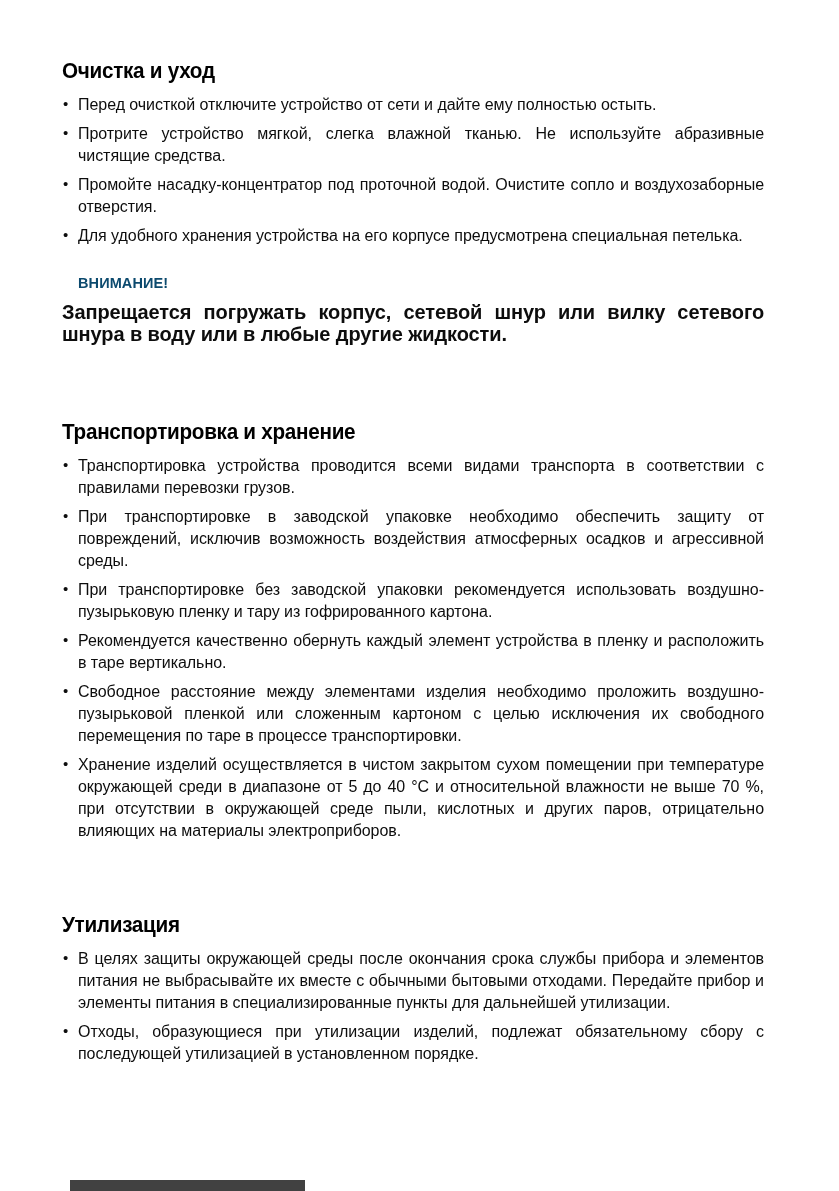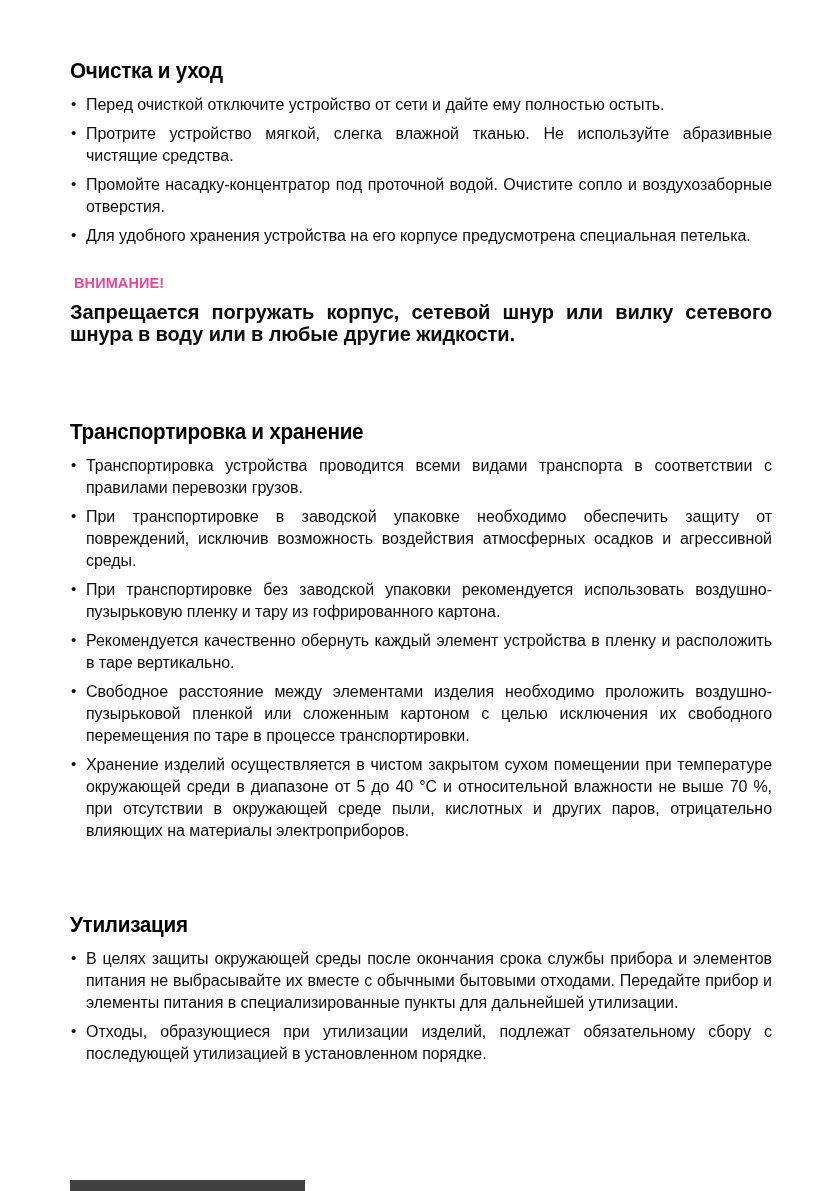--- a/index.html
+++ b/index.html
@@ -22,21 +22,21 @@
     position: absolute;
     left: 0;
     top: 0;
     width: 839px;
     height: 1191px;
     background: #ffffff;
   }
 
   .content {
     position: absolute;
-    left: 70px;
+    left: 62px;
     top: 58px;
     width: 702px;
   }
 
   
   .section-heading {
     font-size: 22px;
     font-weight: bold;
     letter-spacing: -0.3px;
     line-height: 26px;
@@ -88,22 +88,22 @@
 
   
   .warning-block {
     margin-top: 26px;
   }
   .warning-title {
     font-size: 14.5px;
     font-weight: bold;
     line-height: 20px;
     letter-spacing: 0.1px;
-    color: #ec4899;
-    margin: 0 0 8px 4px;
+    color: #0c4a6e;
+    margin: 0 0 8px 16px;
   }
   .warning-body {
     font-size: 20px;
     font-weight: bold;
     line-height: 22px;
     text-align: justify;
     text-justify: inter-word;
     letter-spacing: -0.1px;
     color: #0d0d0d;
     margin: 0;

